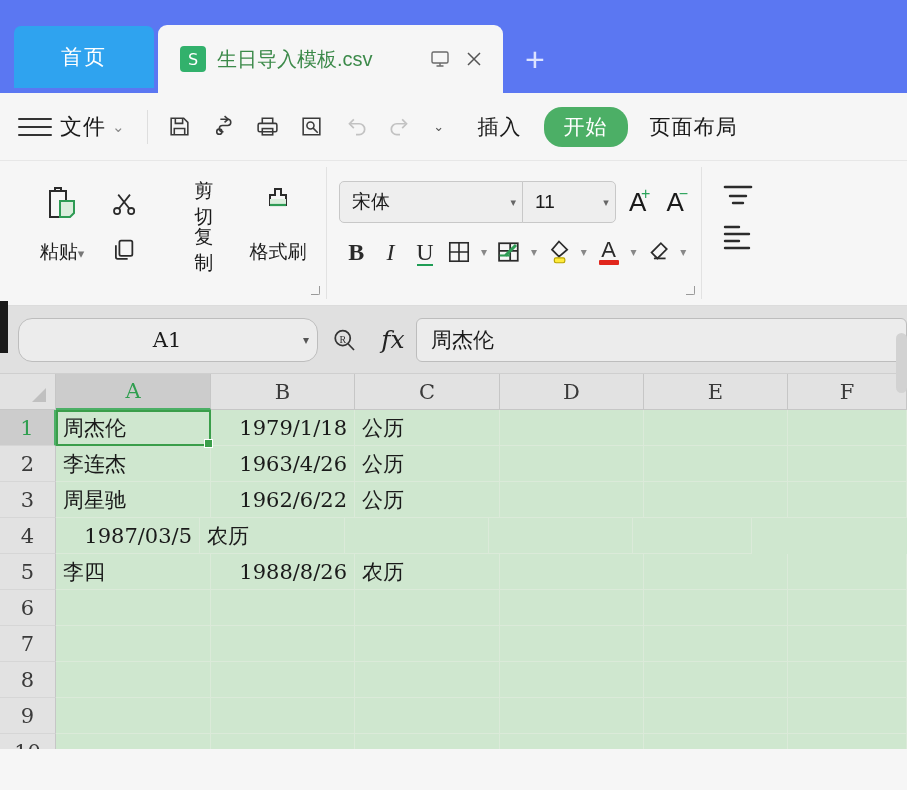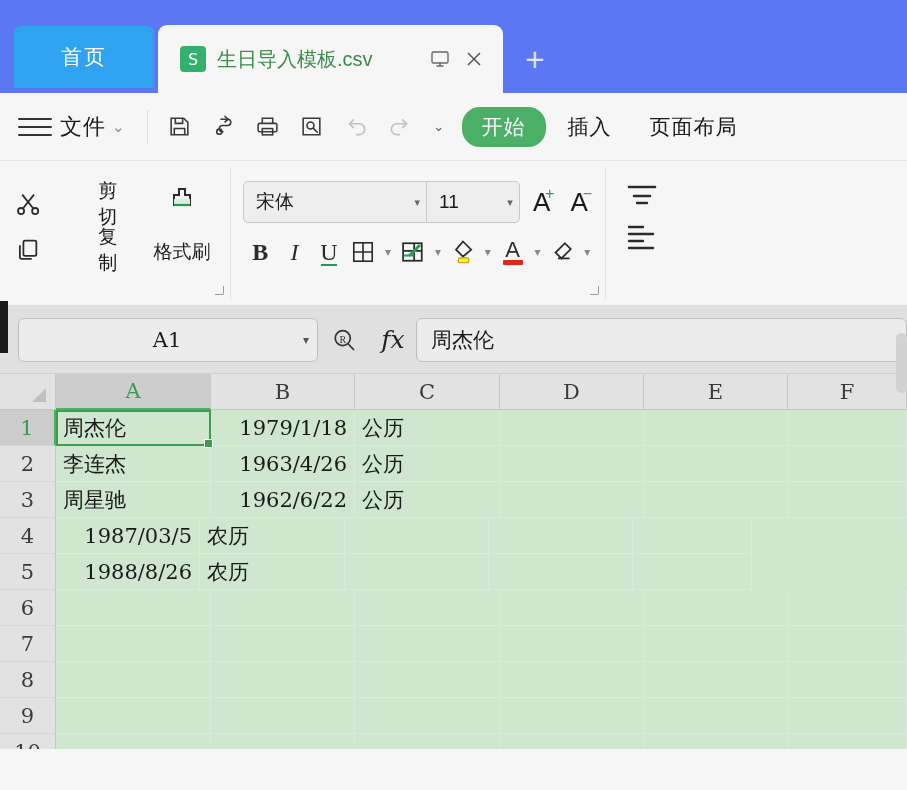--- a/index.html
+++ b/index.html
@@ -172,21 +172,21 @@
     height: 68px;
     background: #e0e0e0;
     display: flex; align-items: center;
     padding: 0 0 0 18px;
     border-bottom: 1px solid #cfcfcf;
   }
   .namebox {
     width: 300px; height: 44px;
     background: #ececec;
     border: 1px solid #bdbdbd;
-    border-radius: 6px;
+    border-radius: 14px;
     display:flex; align-items:center;
     padding: 0 8px 0 12px;
   }
   .namebox .v {
     flex:1 1 auto; text-align:center; font-size: 21px; color:#1a1a1a;
     font-family:"DejaVu Serif", serif;
   }
   .namebox .car { color:#555; font-size: 12px; }
   .fbico { width: 52px; display:flex; align-items:center; justify-content:center; color:#333;}
   .fxlbl { font-family:"DejaVu Serif", serif; font-style: italic; font-size: 25px; color:#222; width:46px; text-align:center;}
@@ -342,28 +342,38 @@
     </svg>
   </div>
   <div class="qicon dim">
     <svg width="26" height="26" viewBox="0 0 24 24" fill="none" stroke="#c2c2c2" stroke-width="1.6">
       <path d="M17 9H9a5 5 0 0 0 0 10h3"></path>
         <path d="M14 5l4 4-4 4"></path>
     </svg>
   </div>
   <div class="small-chev">⌄</div>
 
+  <div class="rtab">插入</div>
   <div class="rtab active">开始</div>
-  <div class="rtab">插入</div>
   <div class="rtab">页面布局</div>
 </div>
 
 <div class="ribbon">
 
   <div class="grp" style="padding-left:14px;">
+    <div class="paste-cell">
+      <svg width="48" height="48" viewBox="0 0 48 48" fill="none" stroke="#2b2b2b" stroke-width="2">
+        <path d="M12 10h16v26H12z"></path>
+          <path d="M17 10V7h6v3"></path>
+        <path d="M22 20h14v12l-4 4H22z" fill="#dbeedd" stroke="#2e9b54"></path>
+      </svg>
+      <div class="paste-lbl">
+        <span>粘贴</span><span style="color:#777;font-size:13px;">▾</span>
+      </div>
+    </div>
     <div class="cutcopy">
       <div class="cc-row">
         <svg width="30" height="30" viewBox="0 0 24 24" fill="none" stroke="#2b2b2b" stroke-width="1.5">
           <circle cx="6" cy="18" r="2.6"></circle>
             <circle cx="18" cy="18" r="2.6"></circle>
           <path d="M7.4 16L17 4M16.6 16L7 4"></path>
         </svg>
         <span class="cc-lbl">剪切</span>
       </div>
       <div class="cc-row">
@@ -546,20 +556,21 @@
         <div class="cell" style="width:119px;"></div>
       </div>
       <div class="row">
         <div class="cell r" style="width:144px;">1987/03/5</div>
         <div class="cell" style="width:145px;">农历</div>
         <div class="cell" style="width:144px;"></div>
         <div class="cell" style="width:144px;"></div>
         <div class="cell" style="width:119px;"></div>
       </div>
       <div class="row">
+        <div class="cell" style="width:155px;">李四</div>
         <div class="cell r" style="width:144px;">1988/8/26</div>
         <div class="cell" style="width:145px;">农历</div>
         <div class="cell" style="width:144px;"></div>
         <div class="cell" style="width:144px;"></div>
         <div class="cell" style="width:119px;"></div>
       </div>
       <div class="row">
         <div class="cell" style="width:155px;"></div>
         <div class="cell r" style="width:144px;"></div>
         <div class="cell" style="width:145px;"></div>

